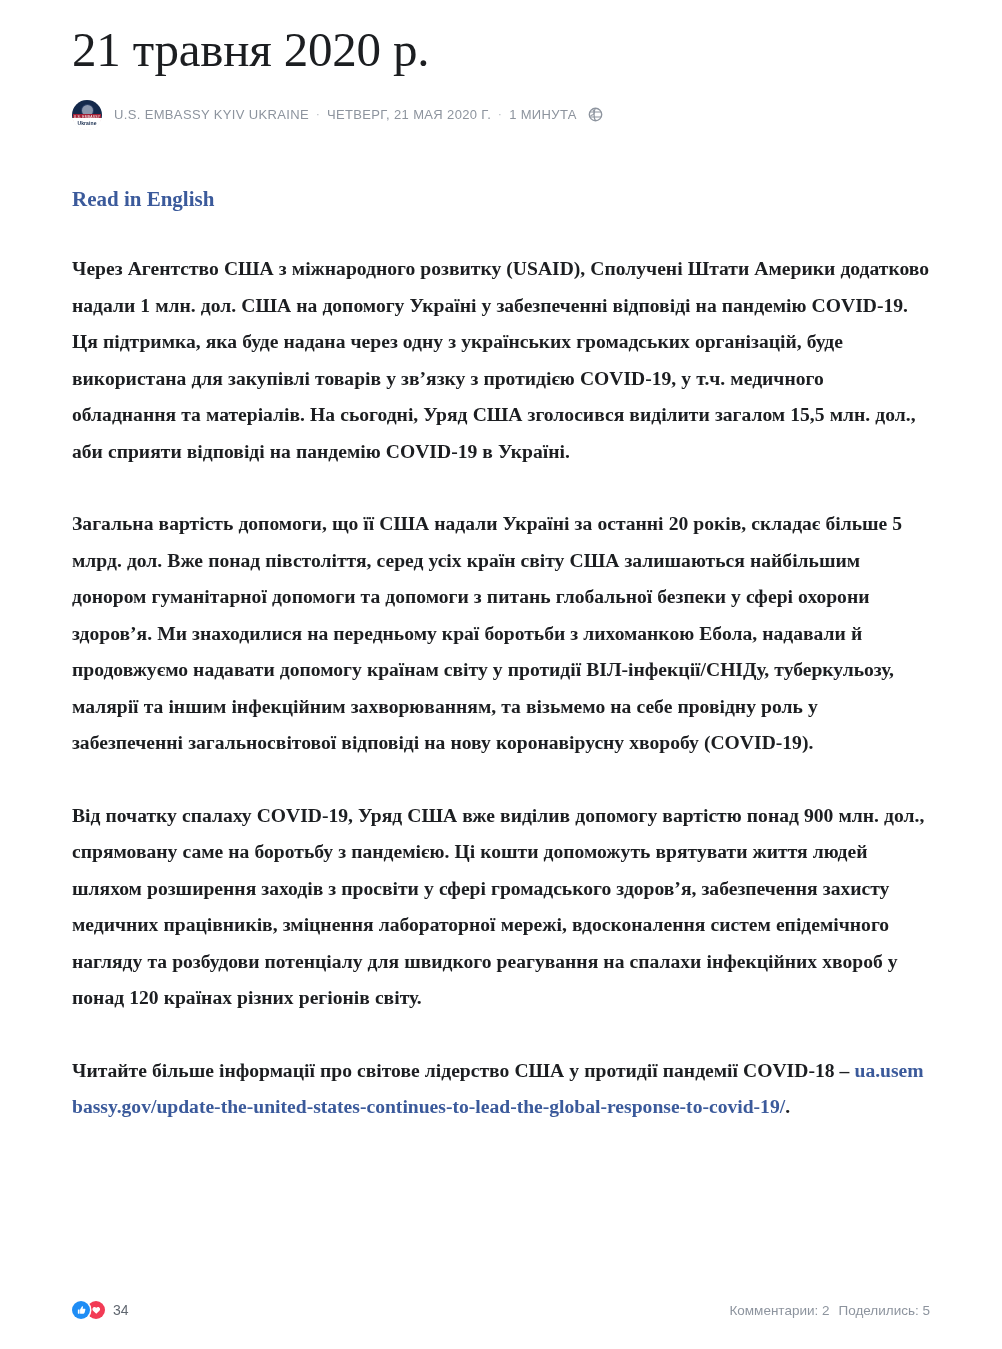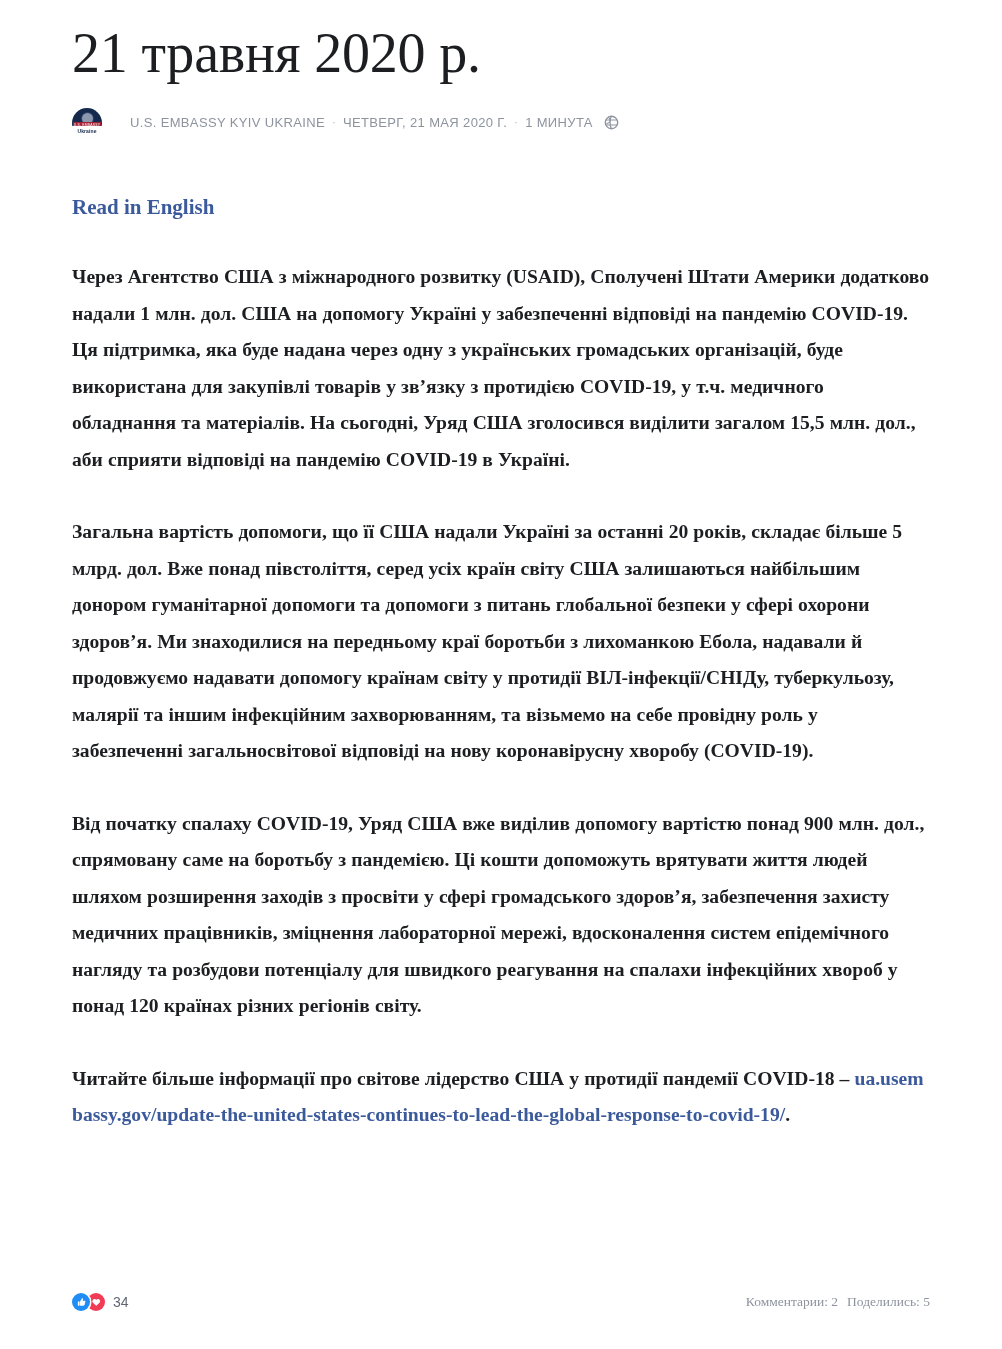--- a/index.html
+++ b/index.html
@@ -26,21 +26,21 @@
   }
 
   .article {
     padding: 0 72px 0 72px;
     flex: 1 1 auto;
   }
 
   
   .note-title {
     font-family: "Liberation Serif", "DejaVu Serif", serif;
-    font-size: 56px;
+    font-size: 49px;
     line-height: 1.14;
     font-weight: 400;
     color: #1c1e21;
     letter-spacing: -0.2px;
     margin: 0;
     padding-top: 22px;
   }
 
   .byline {
     display: flex;
@@ -100,21 +100,21 @@
     font-size: 5px;
     line-height: 11px;
     text-align: center;
     font-weight: 700;
     letter-spacing: 0.1px;
     overflow: hidden;
     white-space: nowrap;
   }
 
   .byline-text {
-    margin-left: 28px;
+    margin-left: 12px;
     display: flex;
     align-items: center;
     font-size: 13px;
     letter-spacing: 0.35px;
     color: #8d949e;
     text-transform: uppercase;
     font-family: "Liberation Sans", sans-serif;
     white-space: nowrap;
   }
   .byline-text .author { color: #8d949e; }
@@ -166,21 +166,21 @@
     color: #3b5a9b;
     text-decoration: none;
     word-break: break-all;
   }
 
   
   .footer {
     position: absolute;
     left: 0;
     right: 0;
-    bottom: 16px;
+    bottom: 8px;
     height: 62px;
     padding: 0 72px;
     box-sizing: border-box;
     display: flex;
     align-items: center;
     justify-content: space-between;
   }
 
   .reactions {
     display: flex;
@@ -205,21 +205,21 @@
   .reaction-count {
     margin-left: 8px;
     font-size: 14px;
     color: #606770;
     font-family: "Liberation Sans", sans-serif;
   }
 
   .footer-meta {
     font-size: 13.5px;
     color: #8d949e;
-    font-family: Liberation Serif, serif;
+    font-family: Liberation Sans, sans-serif;
     display: flex;
     align-items: center;
   }
   .footer-meta .meta-item { white-space: nowrap; }
   .footer-meta .meta-gap { width: 9px; display: inline-block; }
 </style>
 </head>
 <body>
 
 <div class="page">

